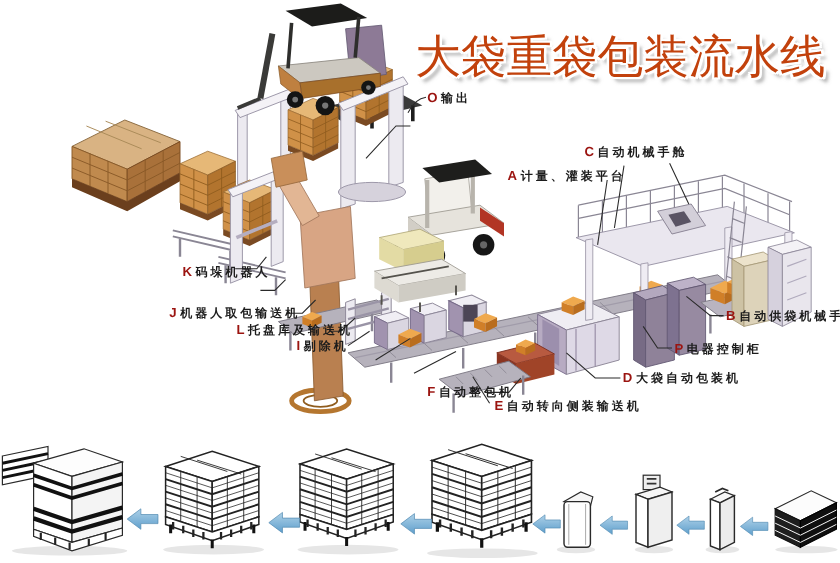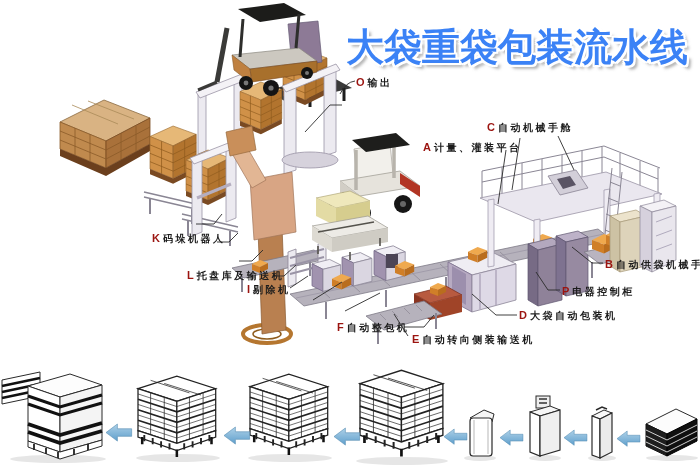--- a/index.html
+++ b/index.html
@@ -4,21 +4,21 @@
 <style>
   html,body{margin:0;padding:0;background:#fff;}
   .stage{
     position:relative;width:700px;height:469px;background:#ffffff;overflow:hidden;
     font-family:"Liberation Sans","DejaVu Sans",sans-serif;
     border-right:2px solid #dcdcdc;
   }
   .scene{position:absolute;left:0;top:0;width:700px;height:469px;}
   .main-title{
     position:absolute;left:346px;top:22px;margin:0;
-    font-size:38px;font-weight:bold;color:#3b82f6;letter-spacing:0px;white-space:nowrap;
+    font-size:38px;font-weight:normal;color:#c2410c;letter-spacing:0px;white-space:nowrap;
     text-shadow:
       -2px -2px 0 #fff, 2px -2px 0 #fff, -2px 2px 0 #fff, 2px 2px 0 #fff,
       0 -2px 0 #fff, 0 2px 0 #fff, -2px 0 0 #fff, 2px 0 0 #fff,
       4px 4px 3px rgba(110,110,110,.55);
   }
   .lbl{
     position:absolute;white-space:nowrap;font-size:10px;font-weight:bold;
     color:#1c1c1c;line-height:12px;
   }
   .lbl .lk{color:#9b1410;font-size:11px;margin-right:3px;}
@@ -353,22 +353,23 @@
     <use href="#arrowL" transform="translate(564,430) scale(0.85)"></use>
     <use href="#arrowL" transform="translate(617,431) scale(0.85)"></use>
   </g>
 </svg>
 
 <h1 class="main-title">大袋重袋包装流水线</h1>
 
 <div class="lbl" style="left:356px;top:76px"><b class="lk">O</b><span class="lz">输出</span></div>
 <div class="lbl" style="left:487px;top:121px"><b class="lk">C</b><span class="lz">自动机械手舱</span></div>
 <div class="lbl" style="left:423px;top:141px"><b class="lk">A</b><span class="lz">计量、灌装平台</span></div>
-<div class="lbl" style="left:152px;top:232px"><b class="lk">K</b><span class="lz">码垛机器人</span></div>
-<div class="lbl" style="left:187px;top:269px"><b class="lk">L</b><span class="lz">托盘库及输送机</span></div>
+<div class="lbl" style="left:152px;top:221px"><b class="lk">K</b><span class="lz">码垛机器人</span></div>
+<div class="lbl" style="left:141px;top:255px"><b class="lk">J</b><span class="lz">机器人取包输送机</span></div>
+<div class="lbl" style="left:197px;top:269px"><b class="lk">L</b><span class="lz">托盘库及输送机</span></div>
 <div class="lbl" style="left:247px;top:283px"><b class="lk">I</b><span class="lz">剔除机</span></div>
-<div class="lbl" style="left:337px;top:321px"><b class="lk">F</b><span class="lz">自动整包机</span></div>
+<div class="lbl" style="left:356px;top:321px"><b class="lk">F</b><span class="lz">自动整包机</span></div>
 <div class="lbl" style="left:412px;top:333px"><b class="lk">E</b><span class="lz">自动转向侧装输送机</span></div>
 <div class="lbl" style="left:519px;top:309px"><b class="lk">D</b><span class="lz">大袋自动包装机</span></div>
 <div class="lbl" style="left:562px;top:285px"><b class="lk">P</b><span class="lz">电器控制柜</span></div>
 <div class="lbl" style="left:605px;top:258px"><b class="lk">B</b><span class="lz">自动供袋机械手</span></div>
 
 </div>
 
 </body></html>

